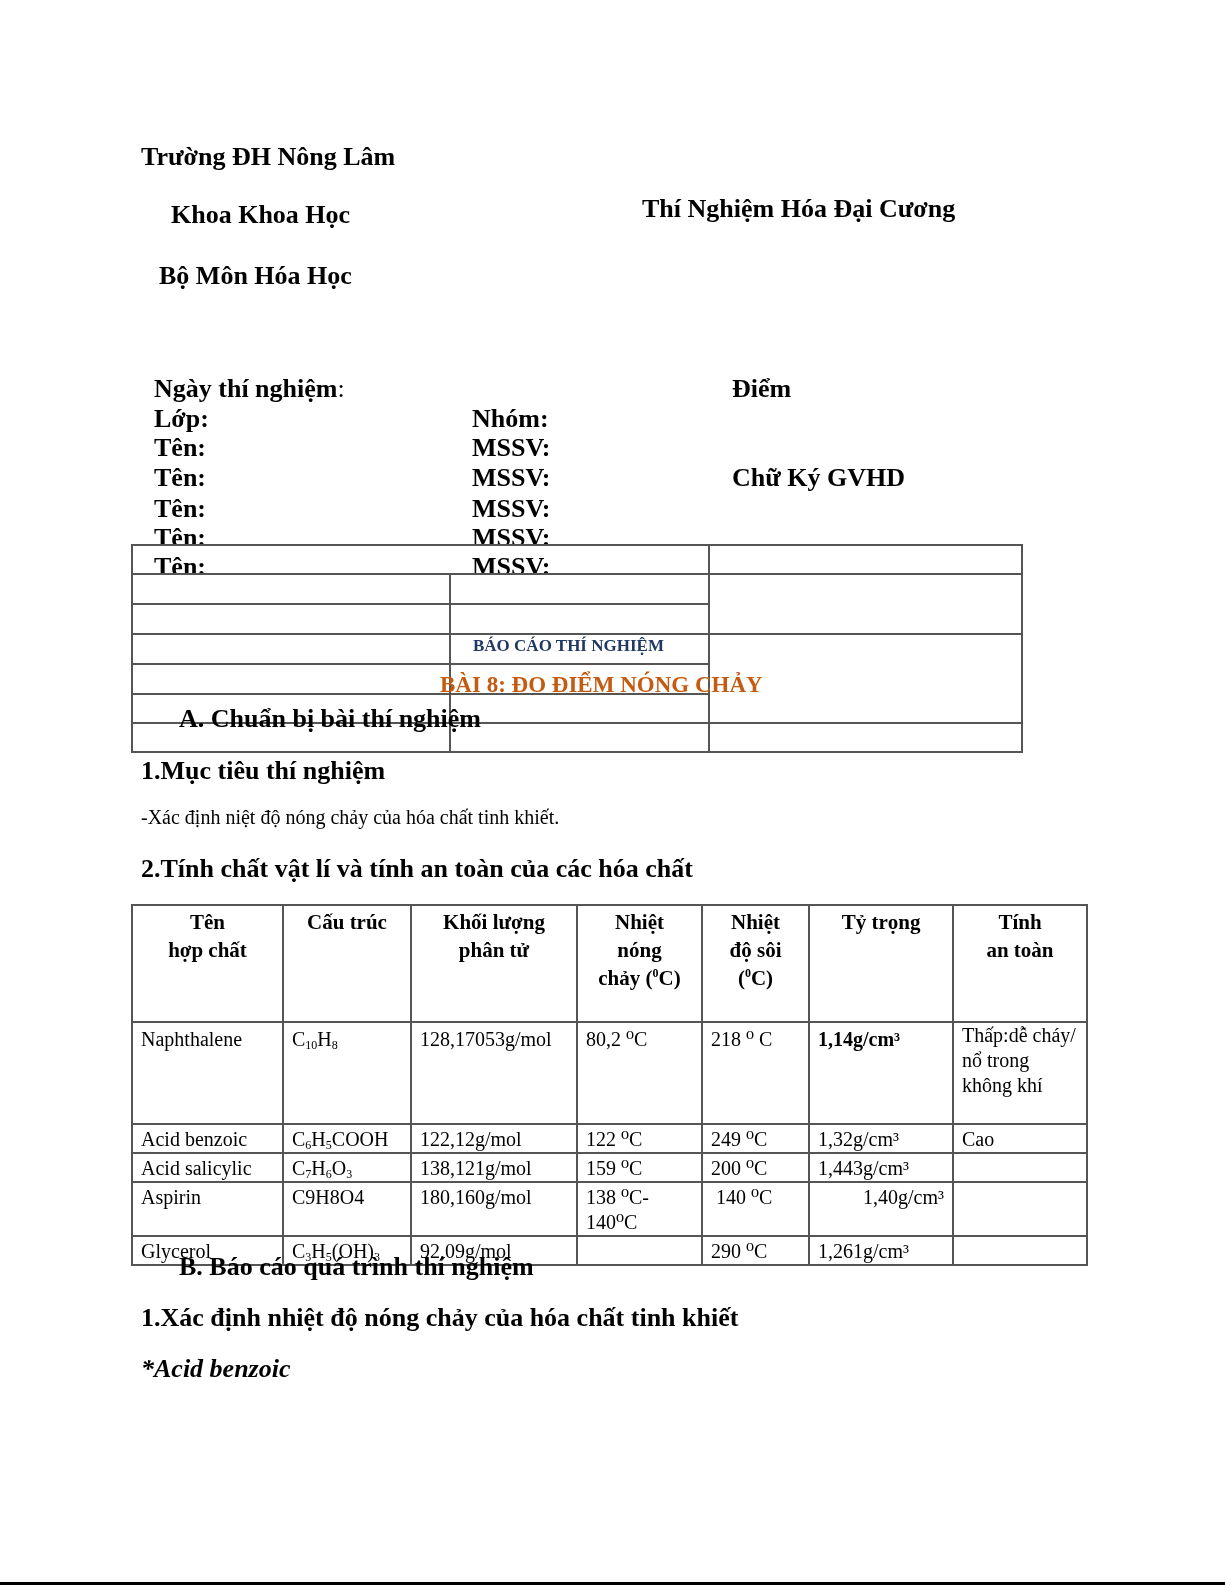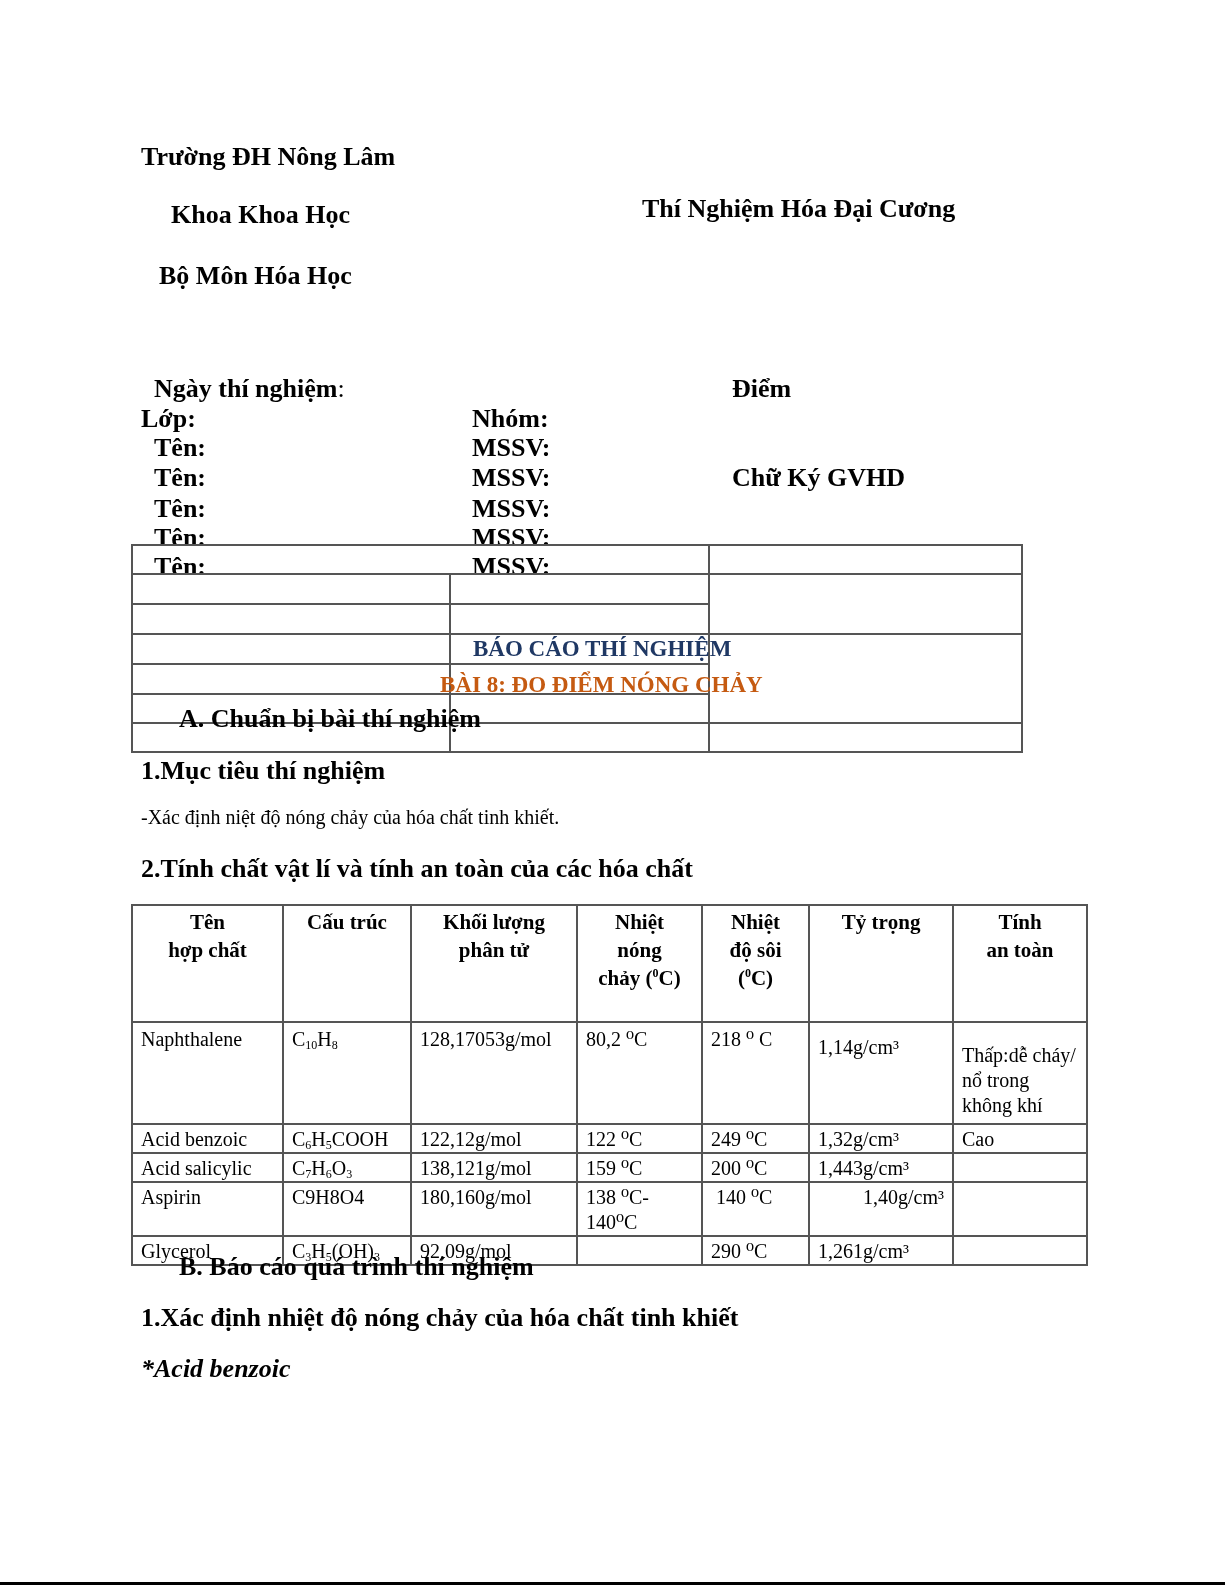--- a/index.html
+++ b/index.html
@@ -4,21 +4,21 @@
 <style>
   html, body { margin: 0; padding: 0; background: #ffffff; }
   body { width: 1225px; height: 1585px; position: relative; overflow: hidden;
          font-family: "Liberation Serif", "DejaVu Serif", serif; color: #000; }
   .abs { position: absolute; white-space: nowrap; }
   .b { font-weight: bold; }
   .h22 { font-size: 26px; }
   .t20 { font-size: 20px; }
   .grid-line-h { position: absolute; height: 2px; background: #555; }
   .grid-line-v { position: absolute; width: 2px; background: #555; }
-  .title-blue { color: #1f3864; font-size: 23px; font-weight: bold; }
+  .title-blue { color: #1f3864; font-size: 17px; font-weight: bold; }
   .title-orange { color: #c55a11; font-size: 23px; font-weight: bold; }
   table.props { position: absolute; left: 131px; top: 904px; border-collapse: collapse;
                 font-size: 20px; table-layout: fixed; }
   table.props td, table.props th { border: 2px solid #555; vertical-align: top; padding: 2px 8px 0 8px; line-height: 25px; }
   table.props th { font-weight: bold; font-size: 21px; text-align: center; padding-top: 2px; line-height: 28px; }
   sub { font-size: 12px; vertical-align: -3px; line-height: 0; }
   sup { font-size: 12px; vertical-align: 8px; line-height: 0; }
   .page-bottom { position: absolute; left: 0; top: 1582px; width: 1225px; height: 3px; background: #000; }
 </style>
 </head>
@@ -27,21 +27,21 @@
 <div class="abs b h22" style="left:141px; top:142px;">Trường ĐH Nông Lâm</div>
 <div class="abs b h22" style="left:171px; top:200px;">Khoa Khoa Học</div>
 <div class="abs b h22" style="left:159px; top:261px;">Bộ Môn Hóa Học</div>
 <div class="abs b h22" style="left:642px; top:194px;">Thí Nghiệm Hóa Đại Cương</div>
 
 <div class="abs h22" style="left:154px; top:374px;">
   <span class="b">Ngày thí nghiệm</span><span>:</span>
 </div>
 <div class="abs b h22" style="left:732px; top:374px;">Điểm</div>
 
-<div class="abs b h22" style="left:141px; top:404px;">Lớp:</div>
+<div class="abs b h22" style="left:154px; top:404px;">Lớp:</div>
 <div class="abs b h22" style="left:472px; top:404px;">Nhóm:</div>
 
 <div class="abs b h22" style="left:154px; top:433px;">Tên:</div>
 <div class="abs b h22" style="left:472px; top:433px;">MSSV:</div>
 
 <div class="abs b h22" style="left:154px; top:463px;">Tên:</div>
 <div class="abs b h22" style="left:472px; top:463px;">MSSV:</div>
 <div class="abs b h22" style="left:732px; top:463px;text-align:right;">Chữ Ký GVHD</div>
 
 <div class="abs b h22" style="left:154px; top:494px;">Tên:</div>
@@ -97,22 +97,22 @@
     <th><span>Nhiệt</span><br><span>độ sôi</span><br><span>(</span><sup>0</sup><span>C)</span></th>
     <th><span>Tỷ trọng</span></th>
     <th><span>Tính</span><br><span>an toàn</span></th>
   </tr>
   <tr style="height:102px;">
     <td style="padding-top:4px;">Naphthalene</td>
     <td style="padding-top:4px;">C<sub>10</sub>H<sub>8</sub></td>
     <td style="padding-top:4px;">128,17053g/mol</td>
     <td style="padding-top:4px;">80,2 ⁰C</td>
     <td style="padding-top:4px;">218 ⁰ C</td>
-    <td style="padding-top:12px;">1,14g/cm³</td>
-    <td style="padding-top:20px; white-space:normal;margin-top:17px;">Thấp:dễ cháy/ nổ trong không khí</td>
+    <td style="padding-top:4px;font-weight:bold;">1,14g/cm³</td>
+    <td style="padding-top:0; white-space:normal;margin-top:17px;">Thấp:dễ cháy/ nổ trong không khí</td>
   </tr>
   <tr style="height:25px;">
     <td>Acid benzoic</td>
     <td>C<sub>6</sub>H<sub>5</sub>COOH</td>
     <td>122,12g/mol</td>
     <td>122 ⁰C</td>
     <td>249 ⁰C</td>
     <td>1,32g/cm³</td>
     <td>Cao</td>
   </tr>

